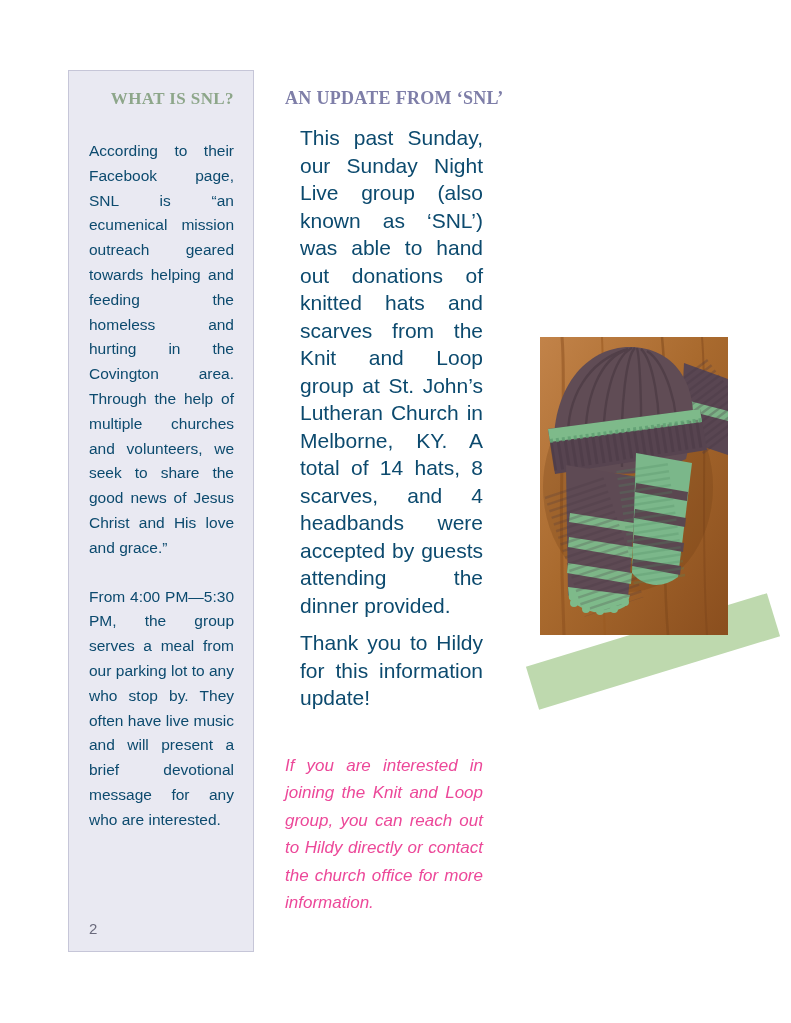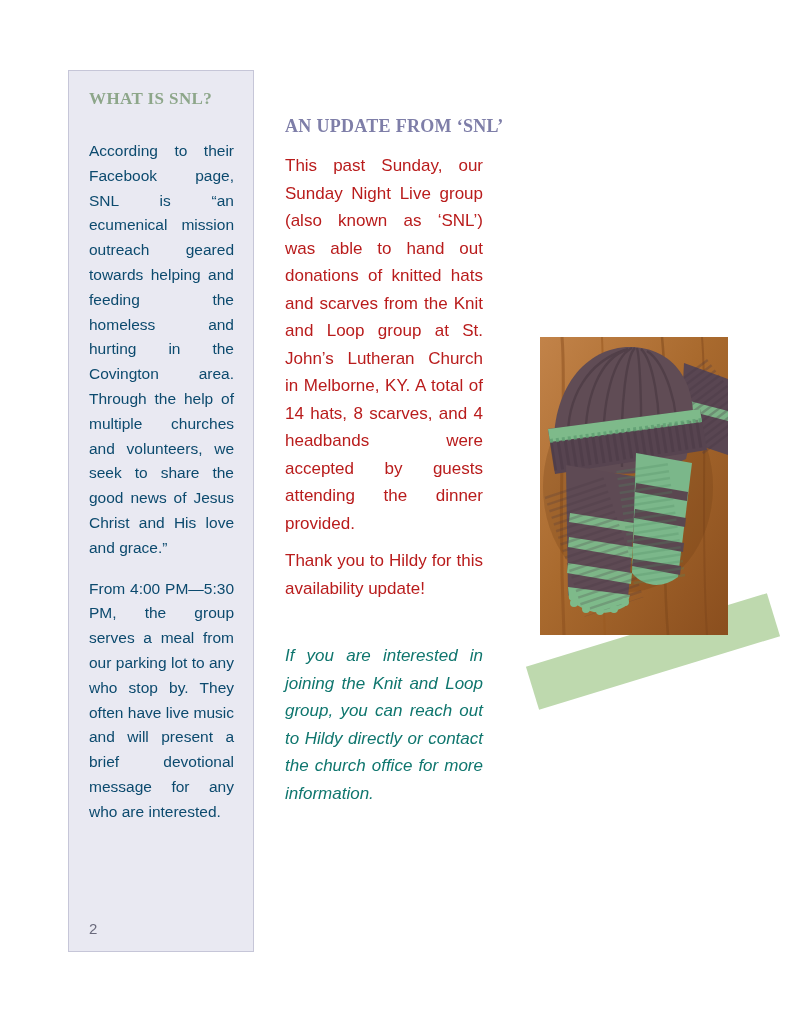--- a/index.html
+++ b/index.html
@@ -20,49 +20,51 @@
     border: 1px solid #c6c6d8;
     padding: 18px 19px 14px 20px;
     display: flex; flex-direction: column;
   }
   .sidebar-heading {
     font-family: "Liberation Serif", serif;
     font-weight: bold; font-size: 17px; letter-spacing: 0.4px;
     color: #8da68a;
     margin-bottom: 30px;
     white-space: nowrap;
+    text-align: right;
   }
   .sidebar-para {
     font-size: 15.5px; line-height: 24.8px;
     color: #0c4a6e; text-align: justify;
   }
-  .sidebar-para + .sidebar-para { margin-top: 16px; }
+  .sidebar-para + .sidebar-para { margin-top: 24px; }
   .sidebar-para.tight { margin-top: 0; }
   .page-number {
     margin-top: auto;
     font-size: 15px; color: #6a6a7c;
   }
 
   
-  .main-col { position: absolute; left: 285px; top: 116px; width: 198px; }
+  .main-col { position: absolute; left: 285px; top: 88px; width: 198px; }
   .main-heading {
     font-family: "Liberation Serif", serif;
     font-weight: bold; font-size: 18px; letter-spacing: 0.3px;
     color: #7e7ea8;
     white-space: nowrap;
     margin-bottom: 15px;
   }
   .main-para {
-    font-size: 17px; line-height: 27.5px;
-    color: #b91c1c; text-align: justify;
+    font-size: 21px; line-height: 27.5px;
+    color: #0c4a6e; text-align: justify;
     margin-bottom: 10px;
+    margin-left: 15px;
   }
   .italic-note {
     font-size: 17px; line-height: 27.5px;
-    color: #0f766e; text-align: justify;
+    color: #ec4899; text-align: justify;
     font-style: italic;
     margin-top: 40px;
   }
 
   
   .photo {
     position: absolute; left: 540px; top: 337px;
     width: 188px; height: 298px;
     z-index: 2; overflow: hidden;
   }
@@ -83,21 +85,21 @@
   <aside class="sidebar-box">
     <h2 class="sidebar-heading">WHAT IS SNL?</h2>
     <p class="sidebar-para">According to their Facebook page, SNL is “an ecumenical mission outreach geared towards helping and feeding the homeless and hurting in the Covington area. Through the help of multiple churches and volunteers, we seek to share the good news of Jesus Christ and His love and grace.”</p>
     <p class="sidebar-para">From 4:00 PM—5:30 PM, the group serves a meal from our parking lot to any who stop by. They often have live music and will present a brief devotional message for any who are interested.</p>
     <div class="page-number">2</div>
   </aside>
 
   <section class="main-col">
     <h1 class="main-heading">AN UPDATE FROM ‘SNL’</h1>
     <p class="main-para">This past Sunday, our Sunday Night Live group (also known as ‘SNL’) was able to hand out donations of knitted hats and scarves from the Knit and Loop group at St. John’s Lutheran Church in Melborne, KY. A total of 14 hats, 8 scarves, and 4 headbands were accepted by guests attending the dinner provided.</p>
-    <p class="main-para">Thank you to Hildy for this availability update!</p>
+    <p class="main-para">Thank you to Hildy for this information update!</p>
     <p class="italic-note">If you are interested in joining the Knit and Loop group, you can reach out to Hildy directly or contact the church office for more information.</p>
   </section>
 
   <div class="green-band"></div>
 
   <figure class="photo" role="img" aria-label="Brown knitted hat with a green-striped ribbed brim and a matching brown and green striped knitted scarf lying on a wooden table">
     <svg viewBox="0 0 188 298" width="188" height="298" preserveAspectRatio="none">
       <defs>
         <linearGradient id="wood" x1="0" y1="0" x2="1" y2="1">
           <stop offset="0" stop-color="#c28349"></stop>

